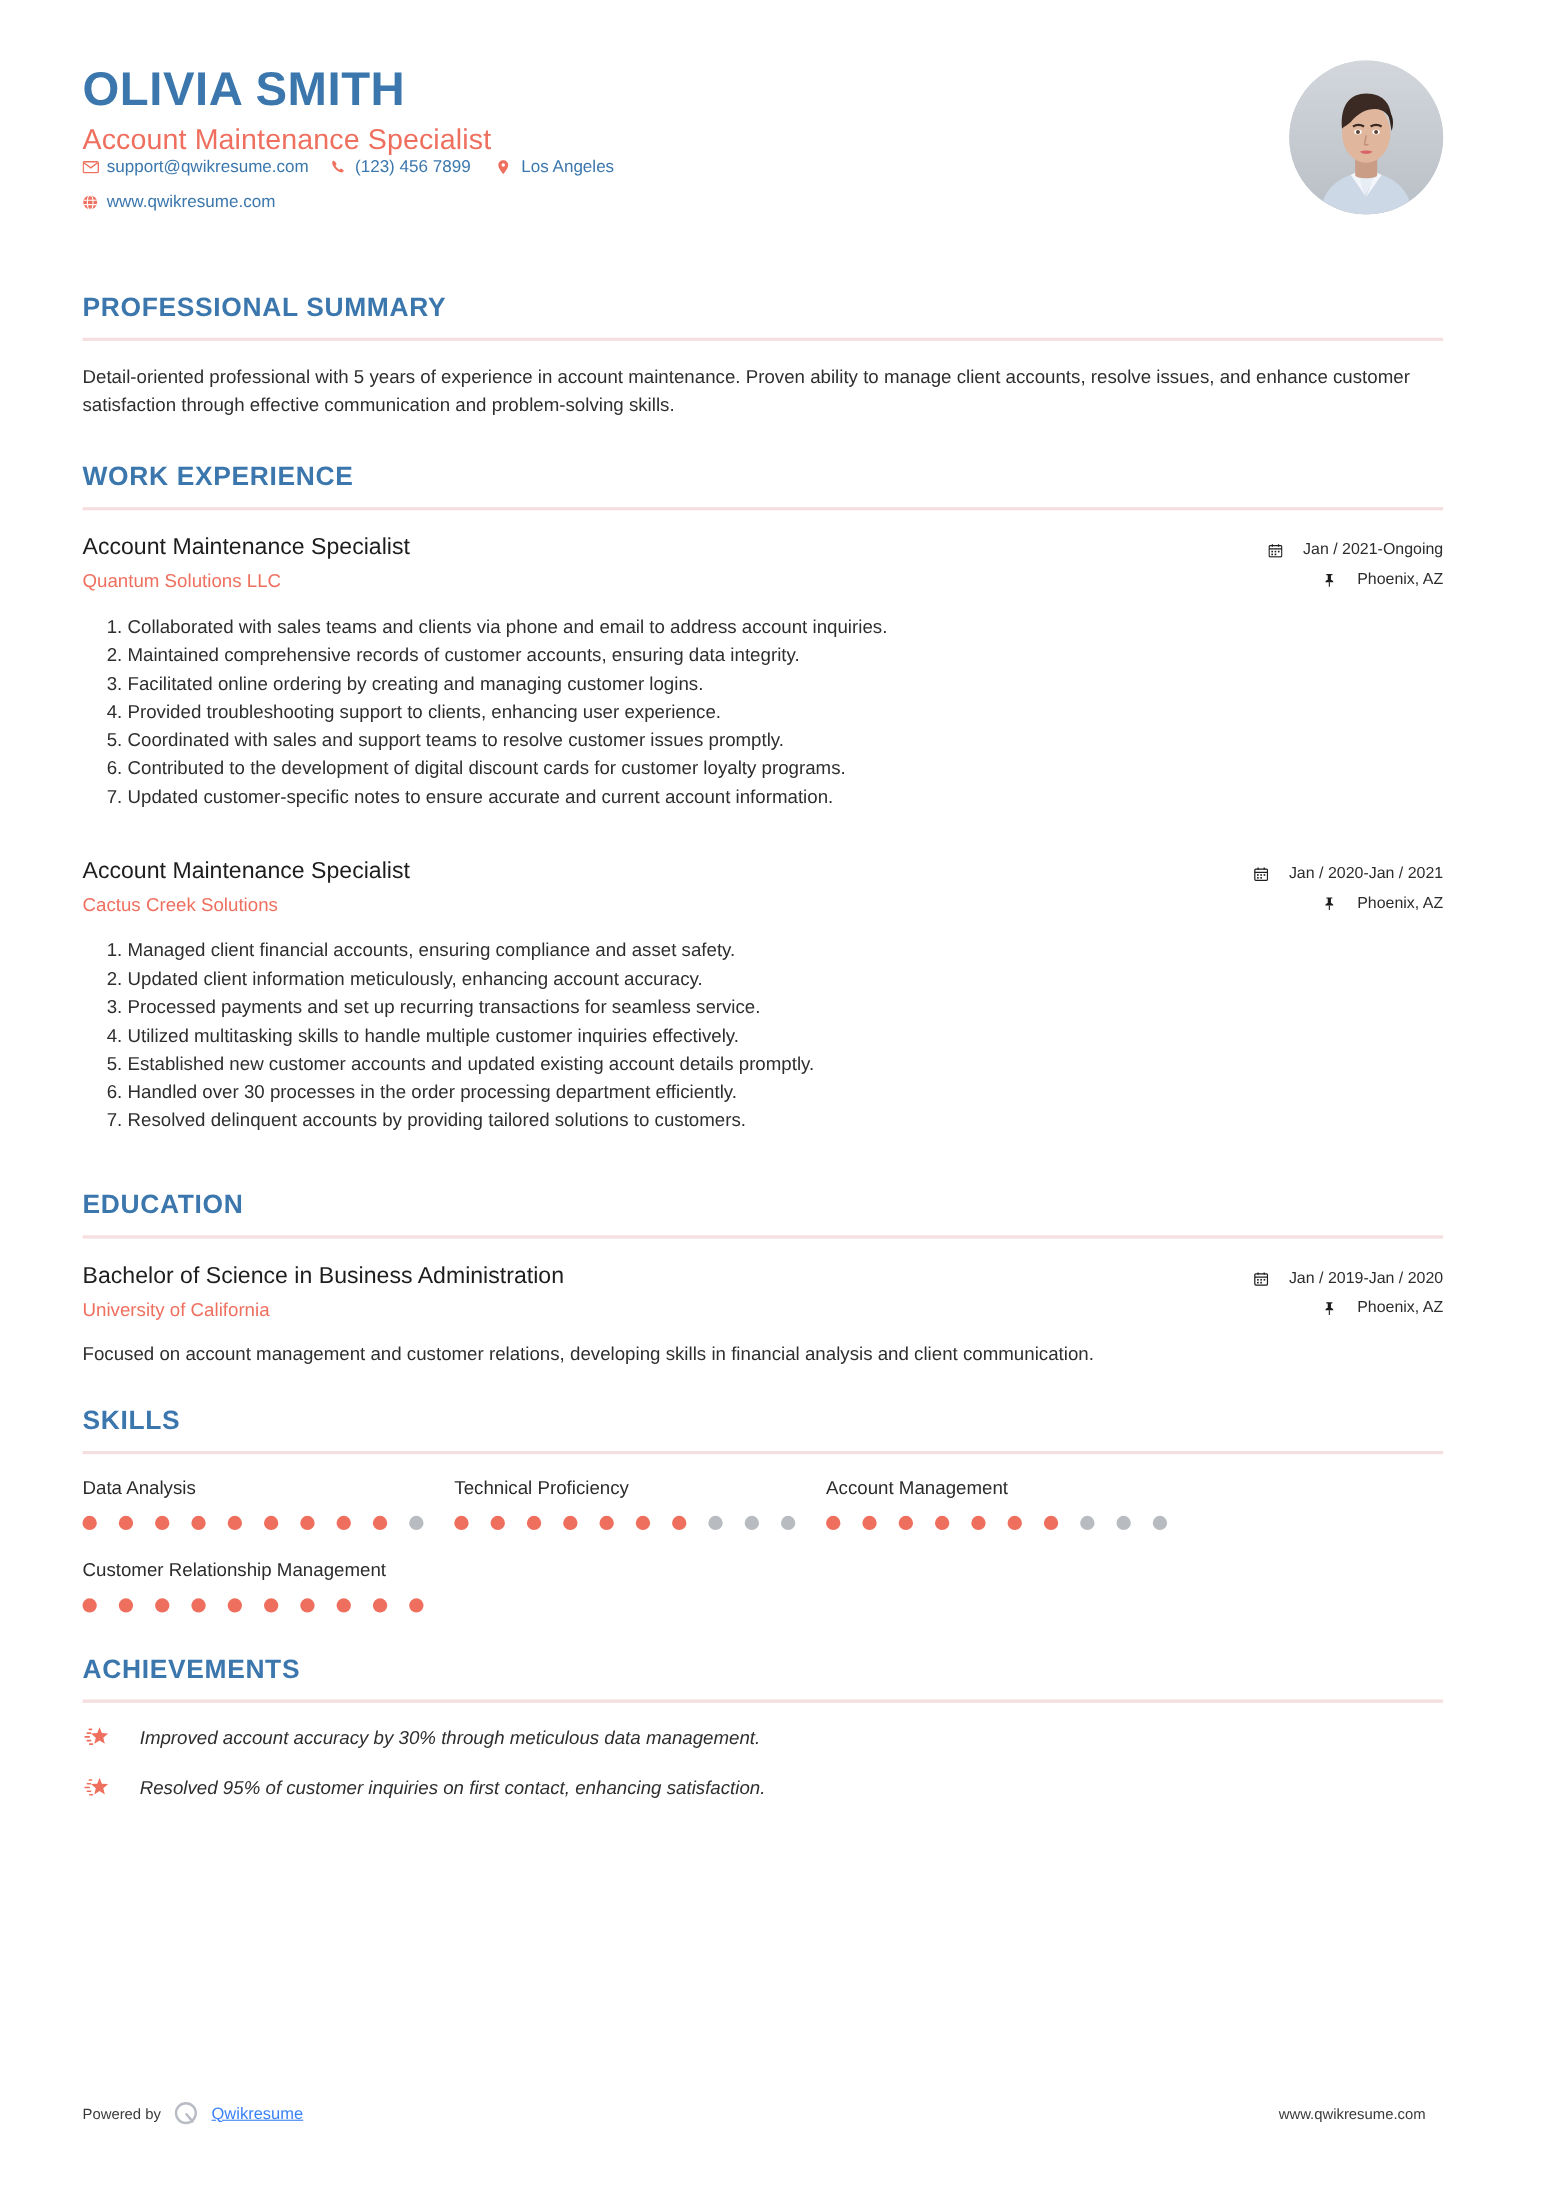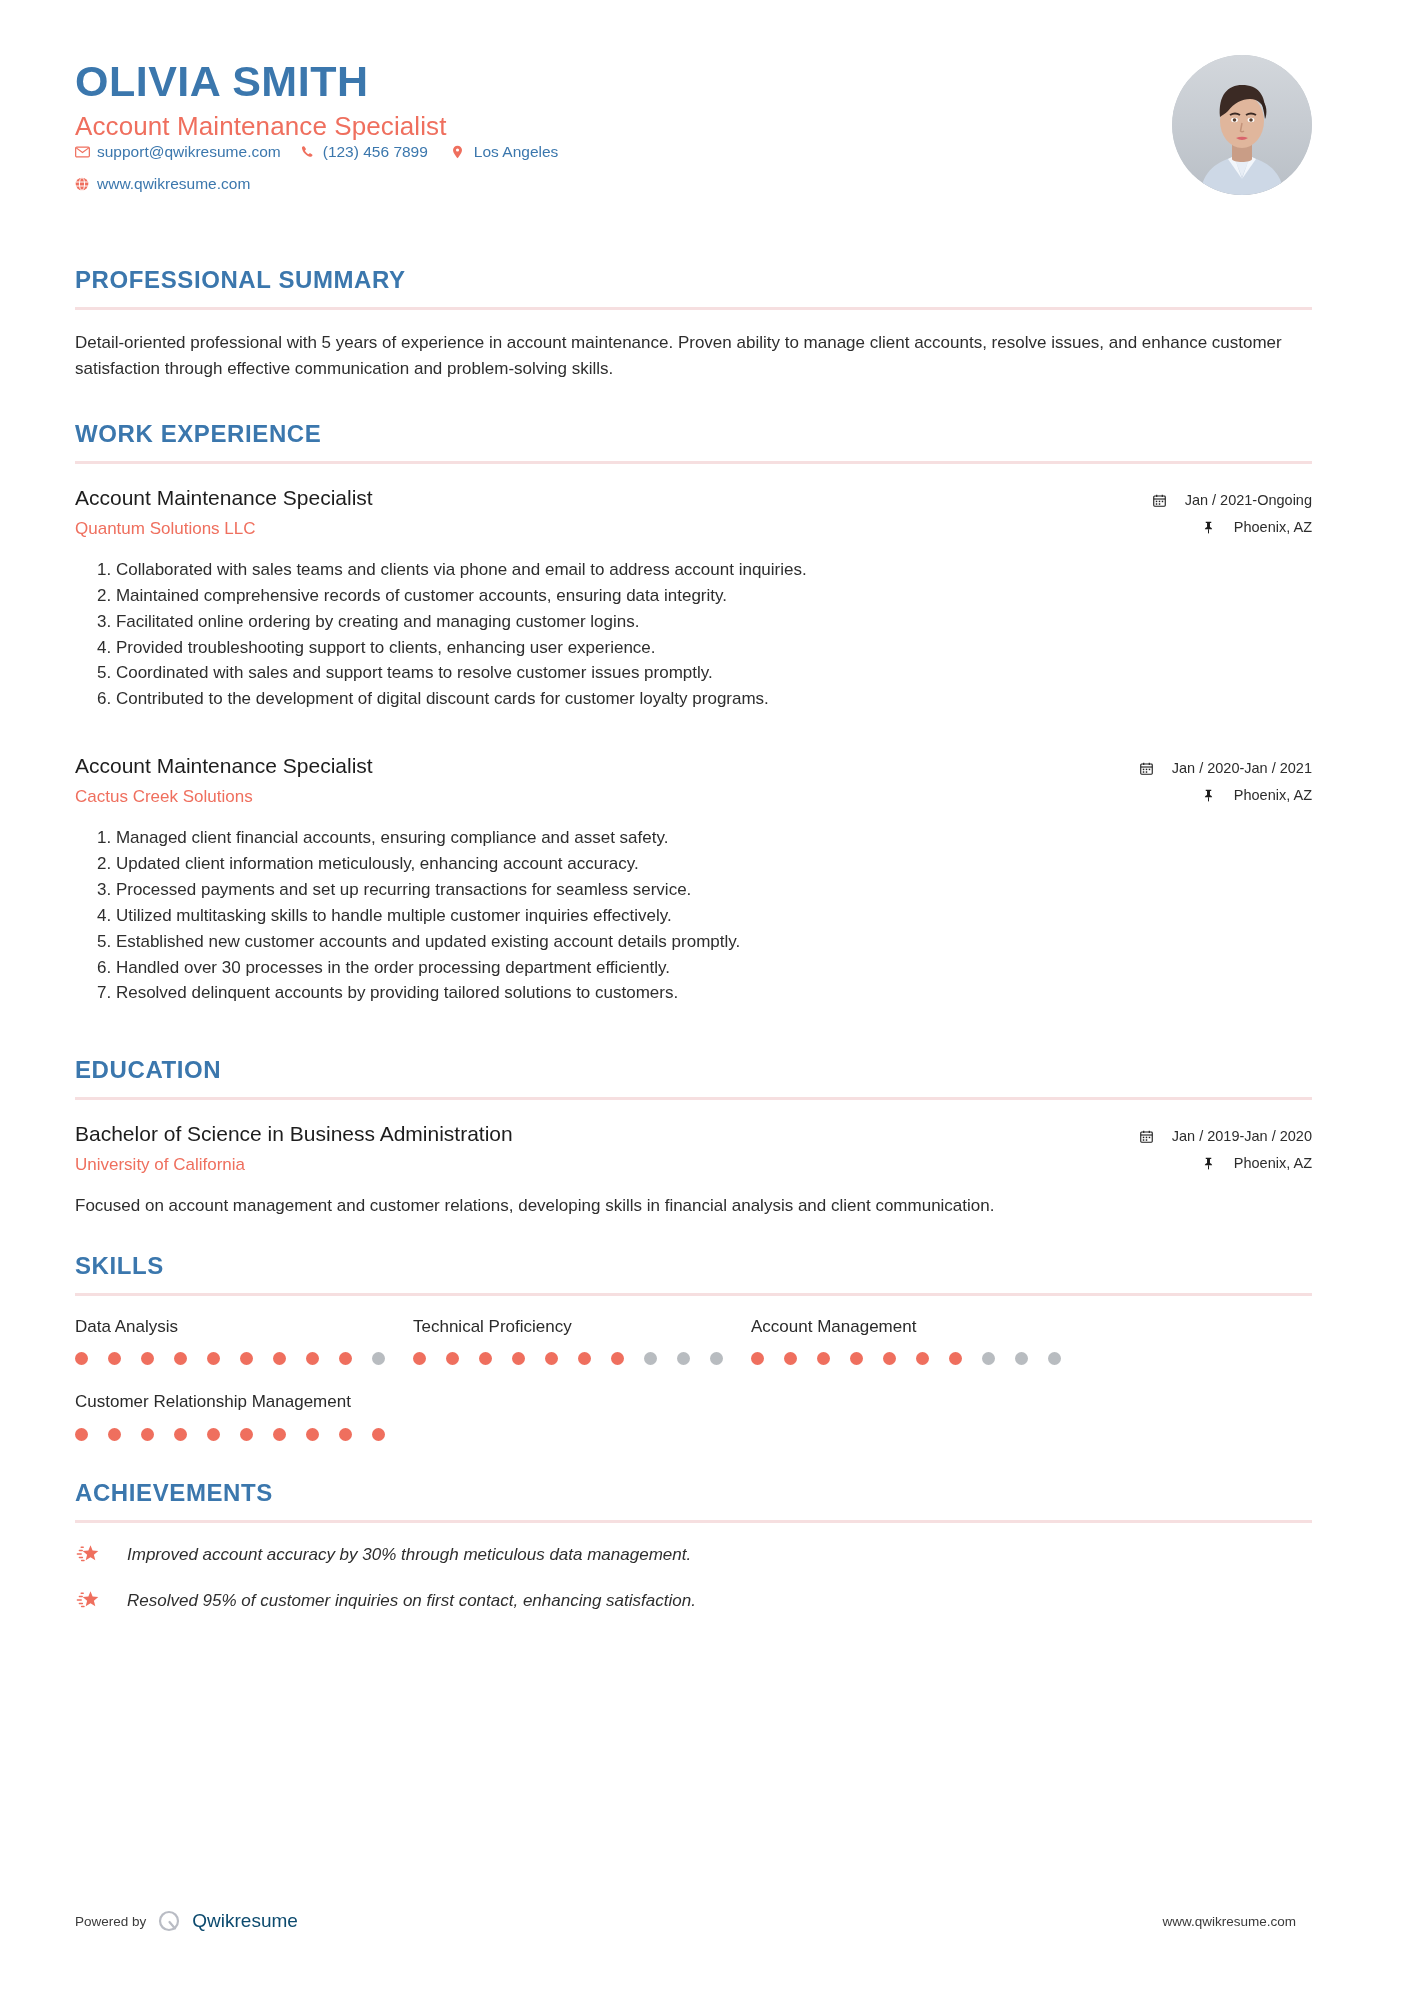--- a/index.html
+++ b/index.html
@@ -221,22 +221,23 @@
     align-items: center;
     gap: 10px;
     font-size: 13.5px;
     color: #3a3a3a;
   }
   .brand-mark {
     width: 26px; height: 26px;
     display:inline-flex; align-items:center; justify-content:center;
   }
   .brand-name {
-    font-size: 19px;
-    color: #0c4a6e;
+    font-size: 15px;
+    color: #3b82f6;
+    text-decoration: underline;
     font-weight: 500;
   }
   .footer-right {
     font-size: 13.5px;
     color: #3a3a3a;
   }
 </style>
 </head>
 <body>
 
@@ -379,20 +380,21 @@
           </div>
         </div>
       </div>
       <div class="bullets">
         <div>1. Collaborated with sales teams and clients via phone and email to address account inquiries.</div>
         <div>2. Maintained comprehensive records of customer accounts, ensuring data integrity.</div>
         <div>3. Facilitated online ordering by creating and managing customer logins.</div>
         <div>4. Provided troubleshooting support to clients, enhancing user experience.</div>
         <div>5. Coordinated with sales and support teams to resolve customer issues promptly.</div>
         <div>6. Contributed to the development of digital discount cards for customer loyalty programs.</div>
+        <div>7. Updated customer-specific notes to ensure accurate and current account information.</div>
       </div>
     </div>
 
     <div style="height:36px"></div>
 
     <div class="entry">
       <div class="entry-head">
         <div class="entry-left">
           <div class="entry-role">Account Maintenance Specialist</div>
           <div class="entry-org">Cactus Creek Solutions</div>

